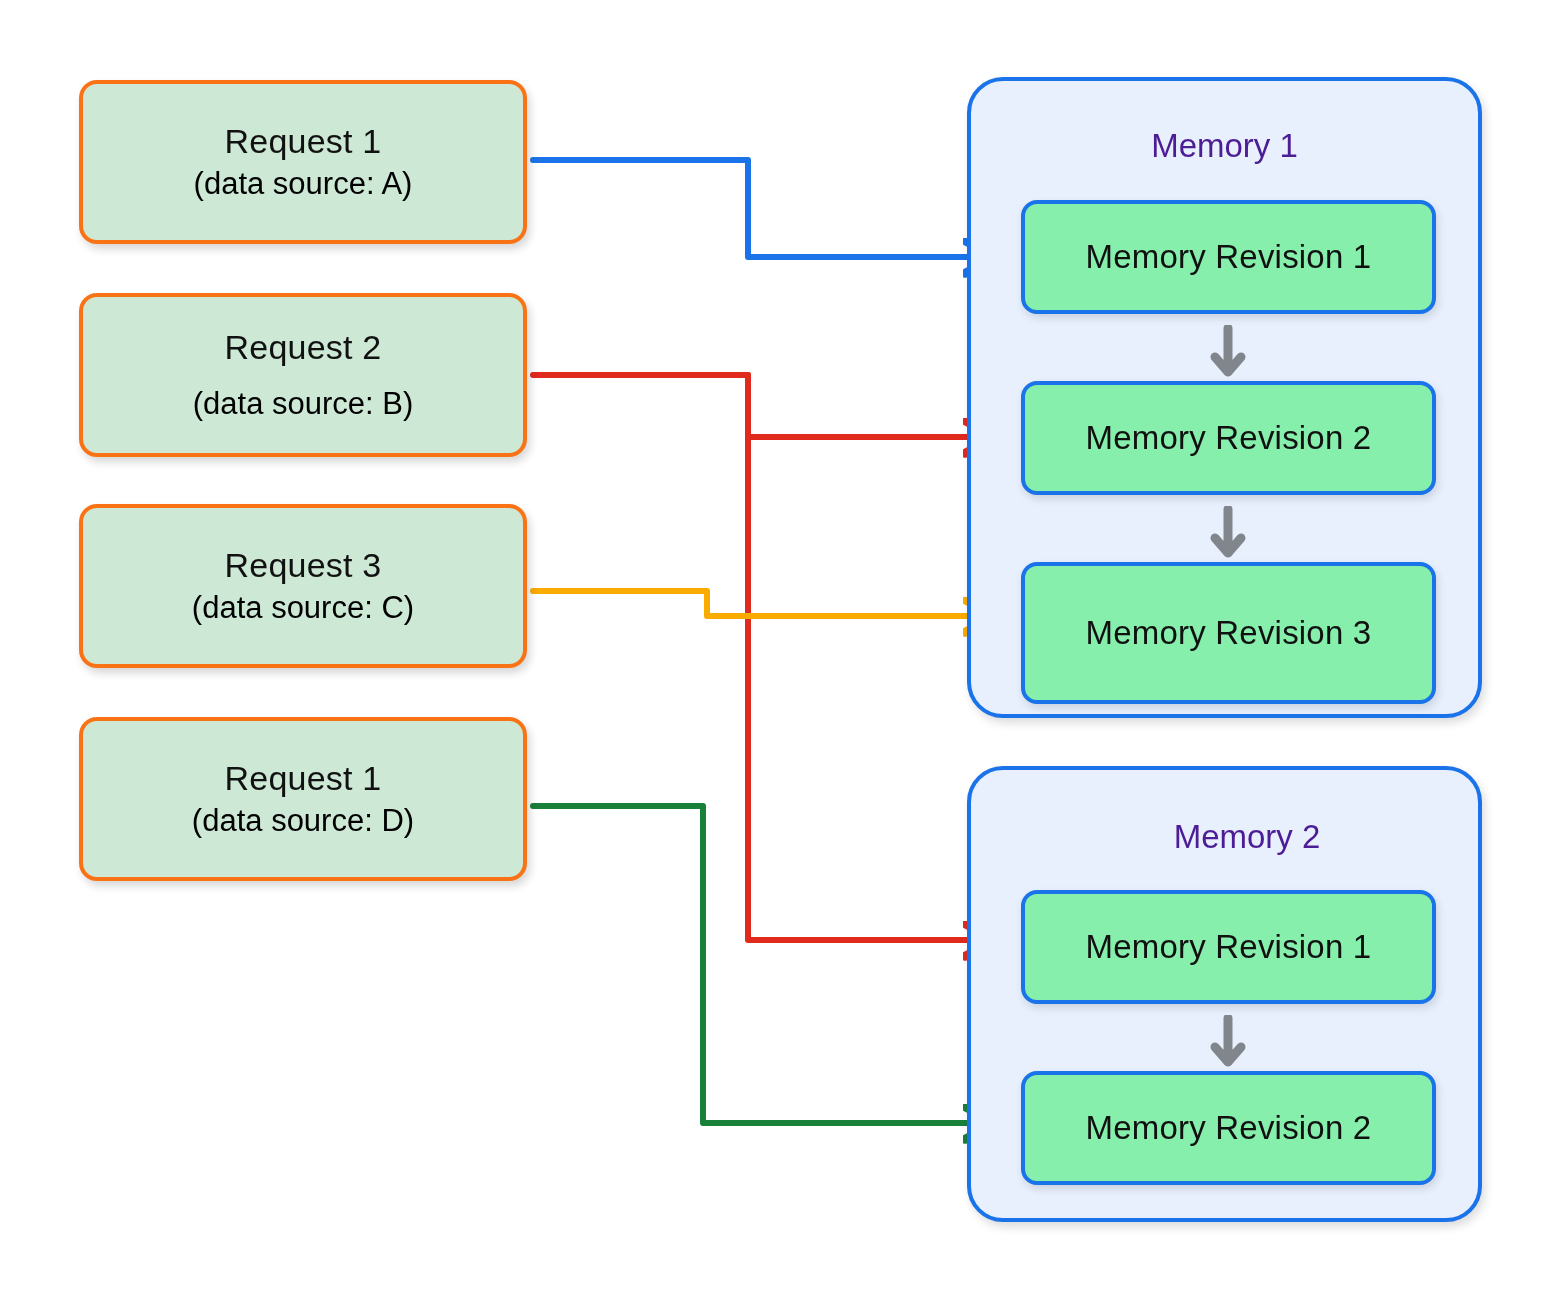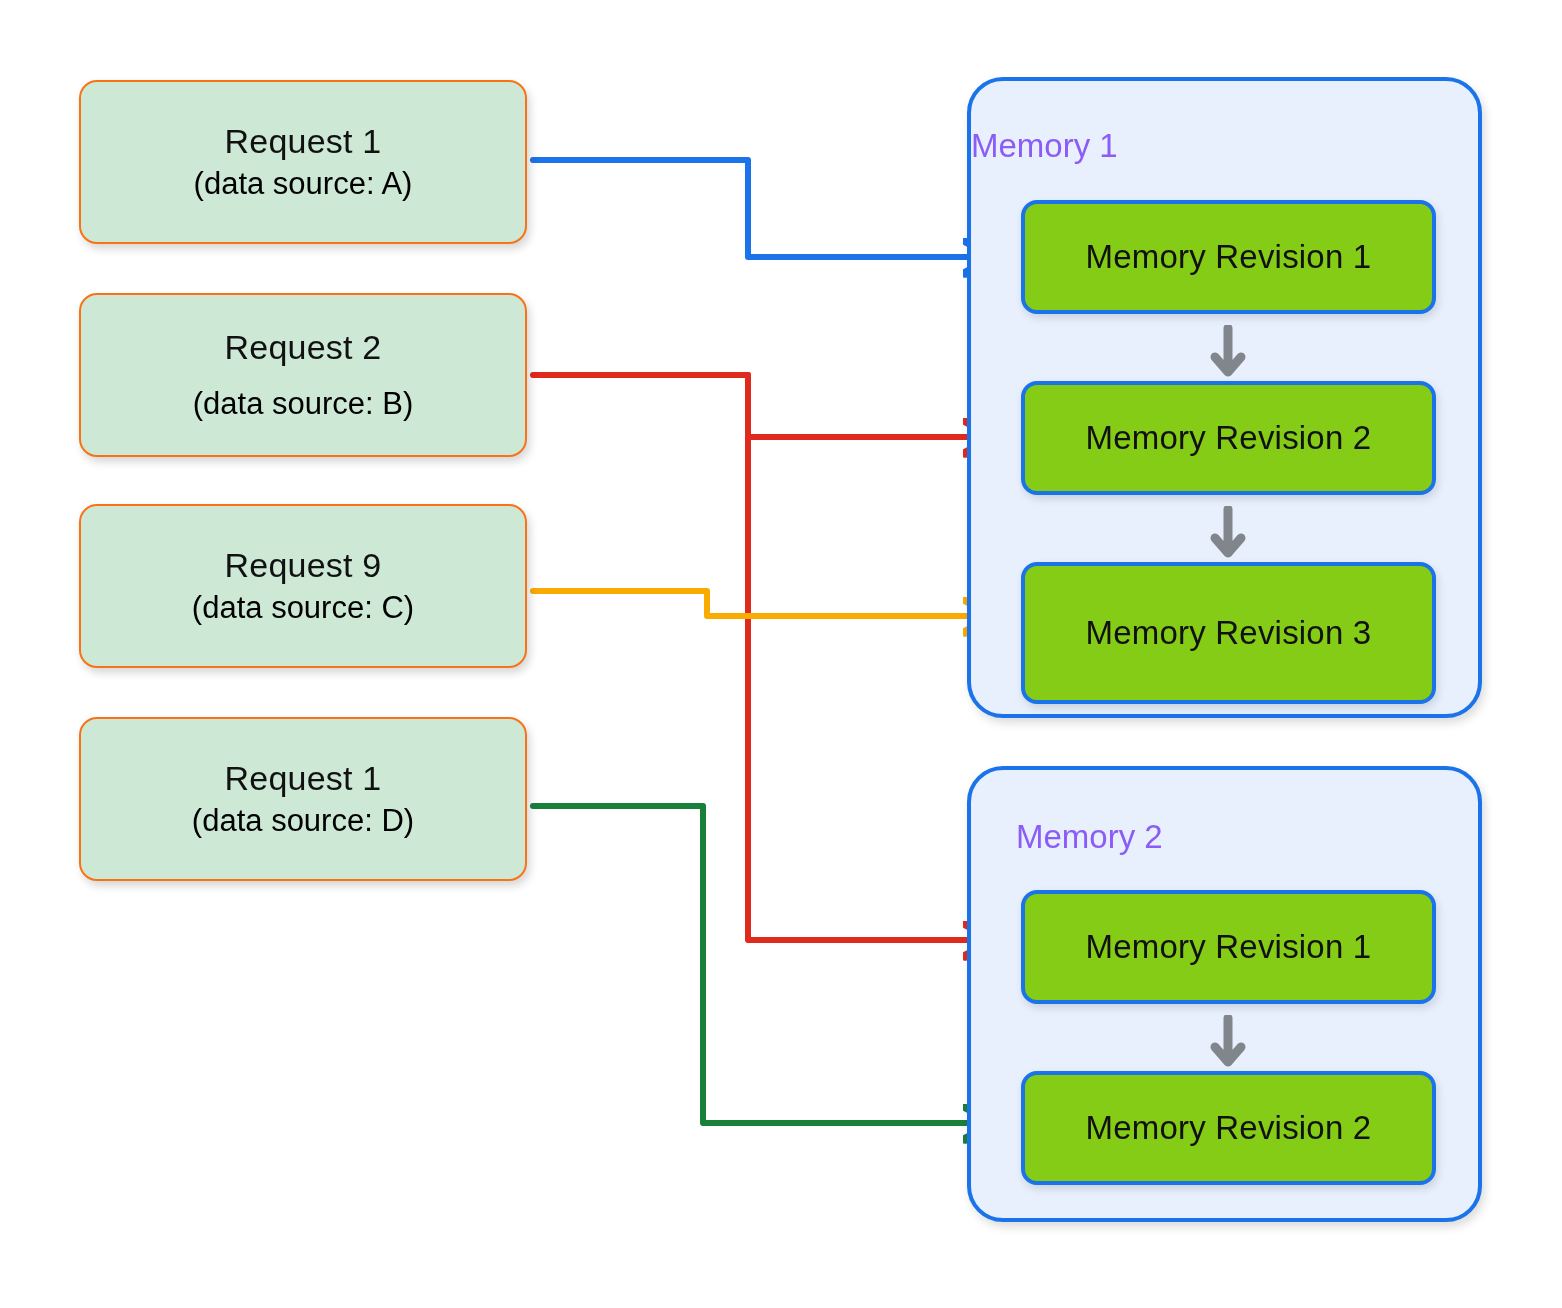--- a/index.html
+++ b/index.html
@@ -26,21 +26,21 @@
     pointer-events: none;
   }
 
   
   .request-box {
     position: absolute;
     box-sizing: border-box;
     width: 448px;
     height: 164px;
     background: #cde9d6;
-    border: 2px solid #f97316;
+    border: 4px solid #f97316;
     border-radius: 18px;
     box-shadow: 3px 5px 9px rgba(0,0,0,0.16);
     display: flex;
     flex-direction: column;
     align-items: center;
     justify-content: center;
     gap: 6px;
   }
   .request-title {
     font-size: 34px;
@@ -60,28 +60,28 @@
     box-sizing: border-box;
     background: #e8f0fe;
     border: 4px solid #1a73e8;
     border-radius: 36px;
     box-shadow: 3px 5px 10px rgba(0,0,0,0.14);
   }
   .memory-title {
     position: absolute;
     left: 0;
     right: 0;
-    text-align: left;
+    text-align: center;
     font-size: 33px;
-    color: #8b5cf6;
+    color: #4c1d95;
   }
   .revision-box {
     position: absolute;
     box-sizing: border-box;
-    background: #84cc16;
+    background: #86efac;
     border: 4px solid #1a73e8;
     border-radius: 16px;
     box-shadow: 2px 4px 8px rgba(0,0,0,0.13);
     display: flex;
     align-items: center;
     justify-content: center;
   }
   .revision-label {
     font-size: 33px;
     color: #111111;
@@ -128,21 +128,21 @@
     <div class="request-title">Request 1</div>
     <div class="request-sub">(data source: A)</div>
   </div>
 
   <div class="request-box" style="left:79px; top:293px;gap:20px;">
     <div class="request-title">Request 2</div>
     <div class="request-sub">(data source: B)</div>
   </div>
 
   <div class="request-box" style="left:79px; top:504px;">
-    <div class="request-title">Request 9</div>
+    <div class="request-title">Request 3</div>
     <div class="request-sub">(data source: C)</div>
   </div>
 
   <div class="request-box" style="left:79px; top:717px;">
     <div class="request-title">Request 1</div>
     <div class="request-sub">(data source: D)</div>
   </div>
 
   <div class="memory-container" style="left:967px; top:77px; width:515px; height:641px;">
     <div class="memory-title" style="top:46px;">Memory 1</div>

